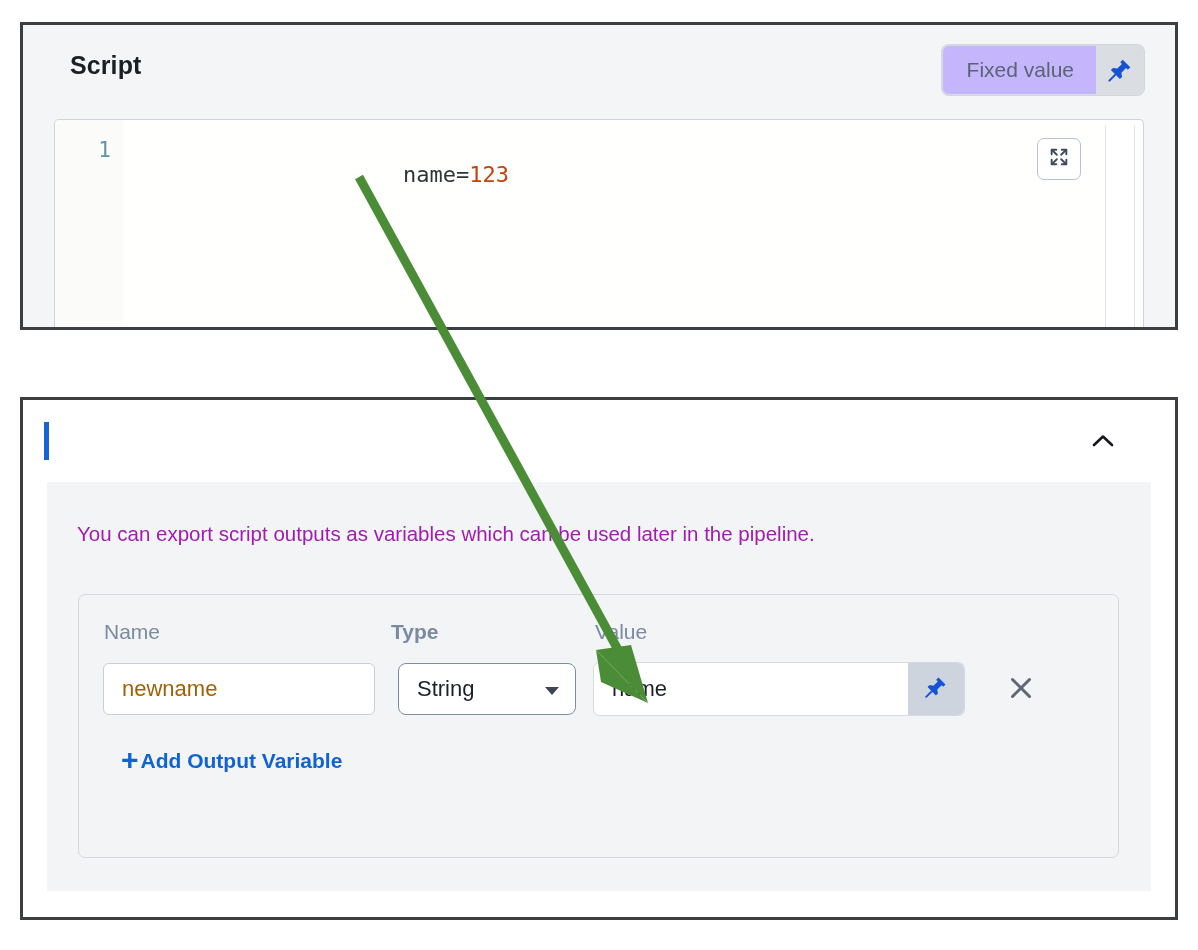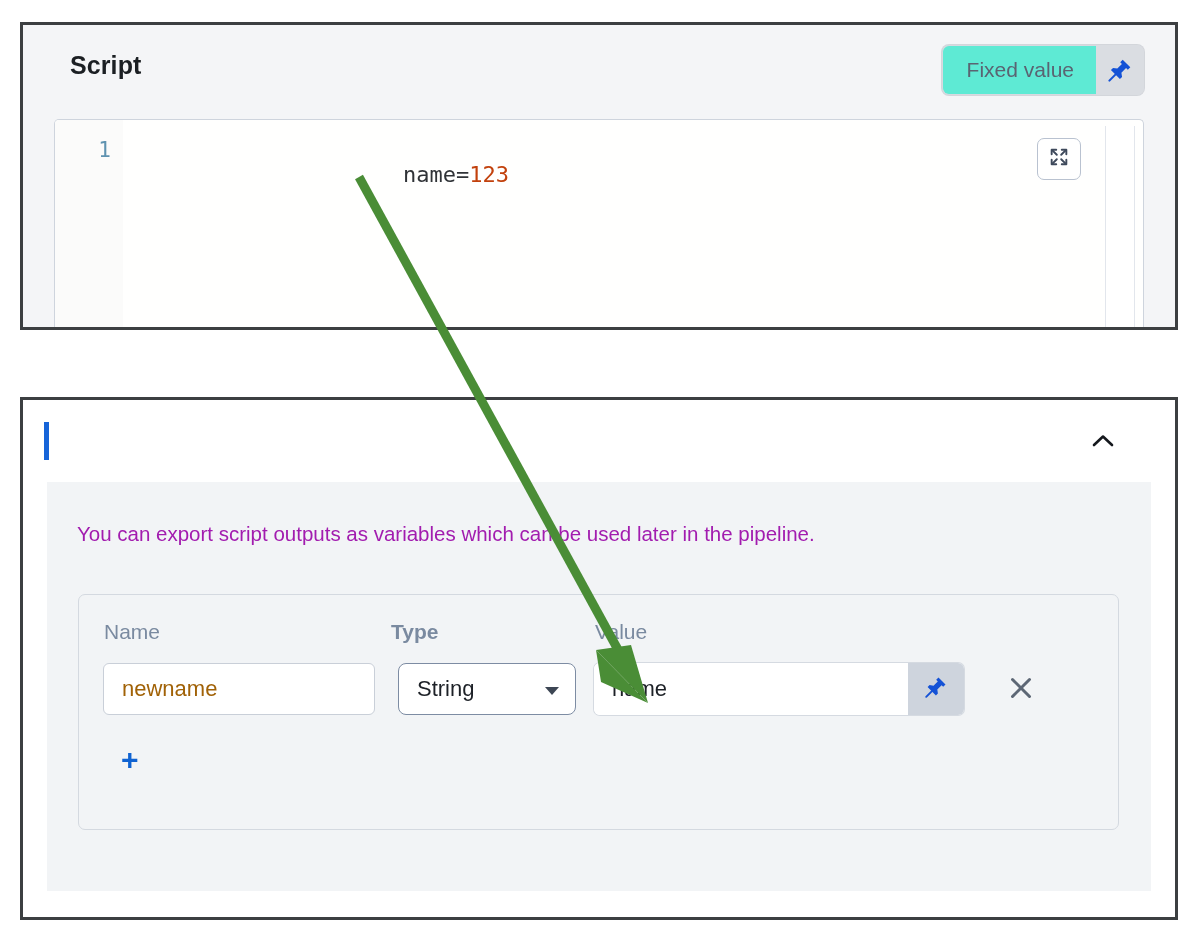--- a/index.html
+++ b/index.html
@@ -59,21 +59,21 @@
     top: 20px;
     height: 50px;
     display: flex;
     align-items: stretch;
     border-radius: 7px;
     background: #dadde2;
     box-shadow: 0 0 0 1px #d3d6db;
     overflow: hidden;
   }
   .fixed-value-btn {
-    background: #5eead4;
+    background: #c4b5fd;
     color: #5a6472;
     font-size: 21px;
     display: flex;
     align-items: center;
     padding: 0 22px 0 24px;
     border-radius: 7px 0 0 7px;
     border: 1px solid #d7dae0;
     border-right: none;
     box-sizing: border-box;
     white-space: nowrap;
@@ -205,21 +205,21 @@
     font-size: 20.5px;
     color: #a21caf;
     white-space: nowrap;
   }
 
   .var-box {
     position: absolute;
     left: 31px;
     top: 112px;
     right: 32px;
-    height: 236px;
+    height: 264px;
     border: 1px solid #d4d9e0;
     border-radius: 7px;
     box-sizing: border-box;
   }
   .col-head {
     position: absolute;
     top: 25px;
     font-size: 21px;
     color: #7a8aa0;
   }
@@ -434,20 +434,21 @@
           <div class="remove-x">
             <svg width="34" height="34" viewBox="0 0 24 24" fill="none" stroke="#5d6775" stroke-width="2.1" stroke-linecap="round">
               <path d="M6 6 L18 18"></path>
               <path d="M18 6 L6 18"></path>
             </svg>
           </div>
         </div>
 
         <div class="add-link">
           <span class="add-plus">+</span>
+          <span>Add Output Variable</span>
         </div>
       </div>
     </div>
   </div>
 
   <svg id="annotation-arrow" viewBox="0 0 1198 950">
     <line x1="359" y1="177" x2="622" y2="657" stroke="#4a8d36" stroke-width="9" stroke-linecap="butt"></line>
     <polygon points="648,703 596,650 631,645" fill="#4a8d36"></polygon>
     <polygon points="648,703 596,650 601,682" fill="#4a8d36"></polygon>
   </svg>

